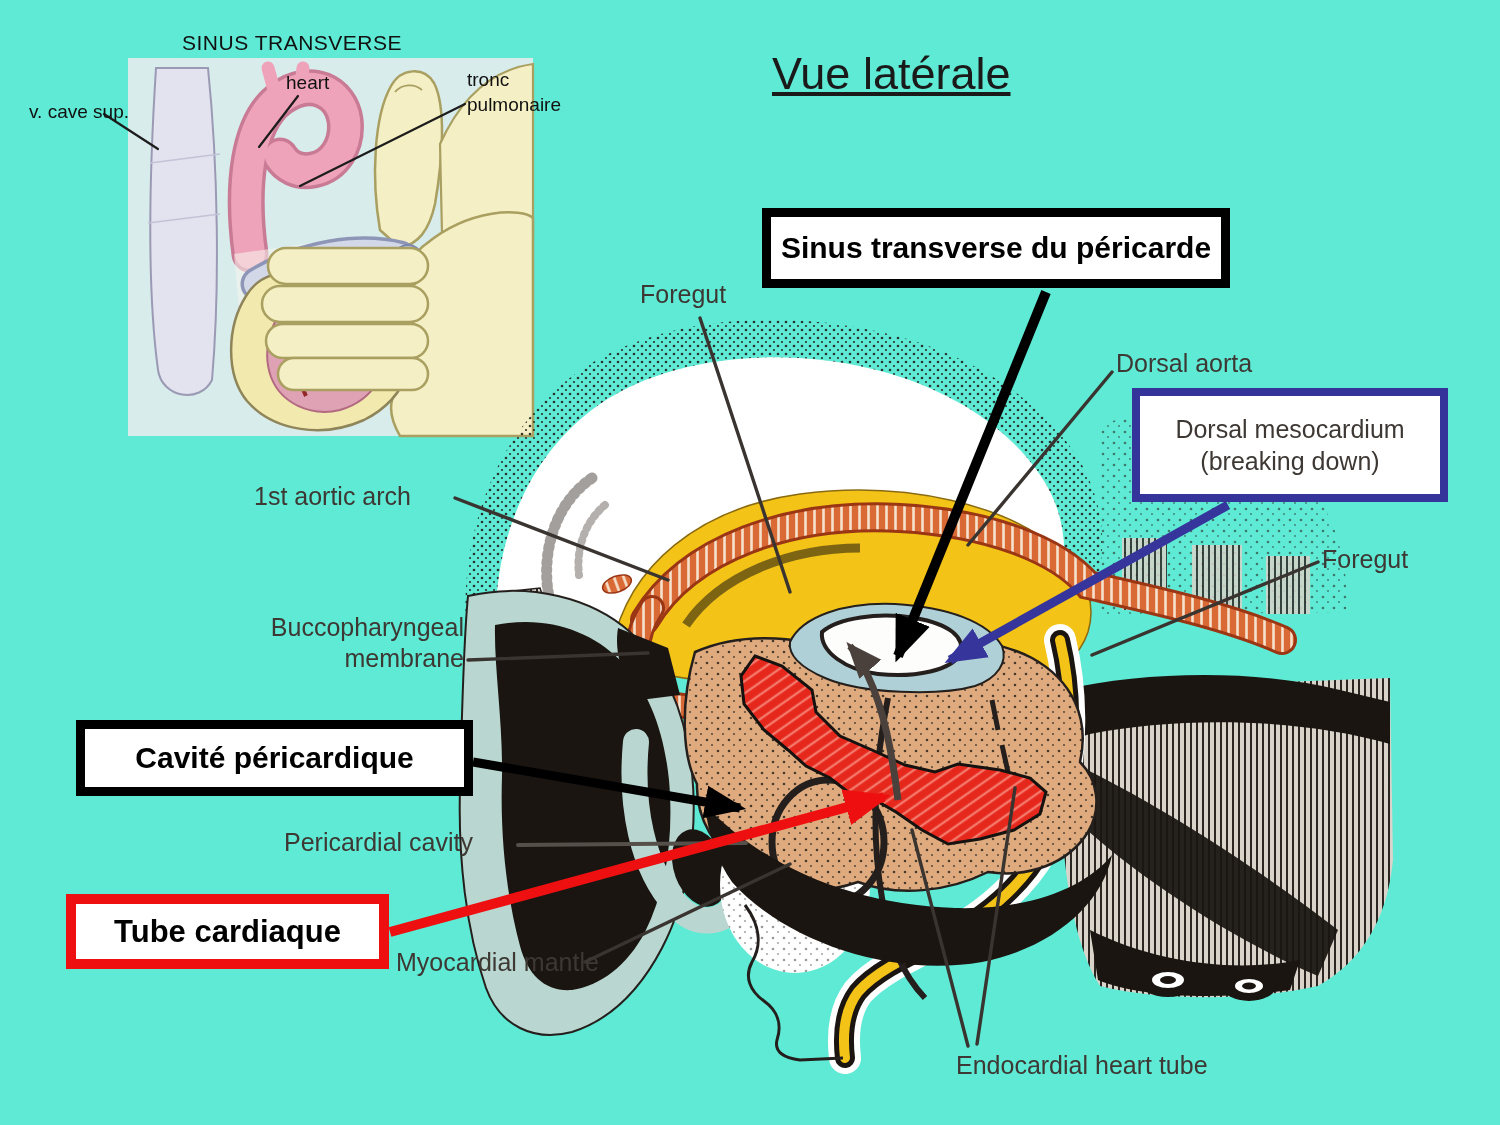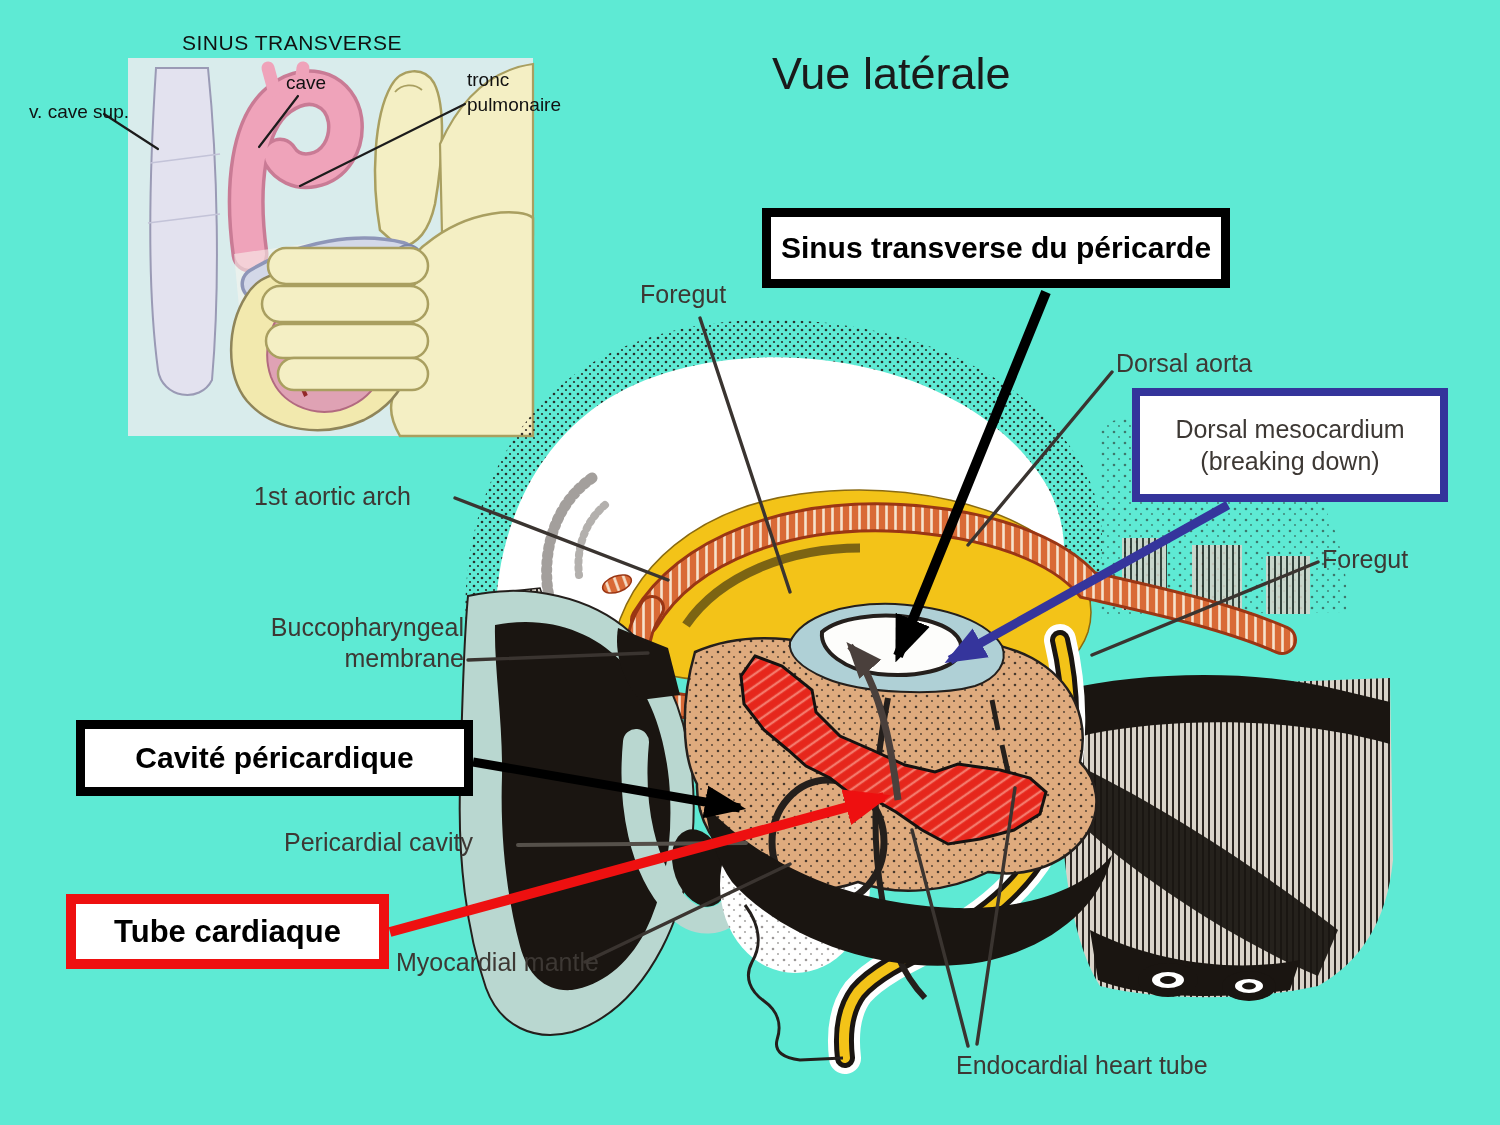--- a/index.html
+++ b/index.html
@@ -9,21 +9,21 @@
   svg{display:block;}
   .lbl{font-size:25px;line-height:1.22;color:#3d3834;text-align:center;}
   .boxed{display:flex;align-items:center;justify-content:center;background:#ffffff;
          font-weight:bold;color:#000;white-space:nowrap;box-sizing:border-box;}
   .black-box{border:9px solid #000;font-size:30px;}
   .red-box{border:10px solid #ee1010;font-size:31px;}
   .blue-box{border:8px solid #34349b;box-sizing:border-box;background:#fff;
             display:flex;align-items:center;justify-content:center;text-align:center;
             font-size:25px;line-height:1.3;color:#3d3834;}
   .inset-lbl{font-size:19px;color:#111;line-height:1.3;}
-  #slide-title{font-size:45px;color:#1a1a1a;}
+  #slide-title{font-size:45px;color:#1a1a1a;text-decoration:underline;}
   #inset-heading{font-size:21px;letter-spacing:.5px;color:#111;}
 </style>
 </head>
 <body>
 
 <div id="stage">
 
   <svg class="abs" style="left:0;top:0" width="1500" height="1125" viewBox="0 0 1500 1125">
     <defs>
       <pattern id="stip" width="8" height="8" patternUnits="userSpaceOnUse">
@@ -208,21 +208,21 @@
     </g>
 
     <path d="M1046,292 L898,656" stroke="#000000" stroke-width="10" marker-end="url(#mB)" fill="none"></path>
     <path d="M1228,505 L950,660" stroke="#35359c" stroke-width="9" marker-end="url(#mU)" fill="none"></path>
     <path d="M473,762 L740,808" stroke="#000000" stroke-width="9" marker-end="url(#mB)" fill="none"></path>
     <path d="M390,932 L884,797" stroke="#ee1010" stroke-width="10" marker-end="url(#mR)" fill="none"></path>
   </svg>
 
   <div class="abs" id="inset-heading" style="left:182px;top:31px">SINUS TRANSVERSE</div>
   <div class="abs inset-lbl" style="left:29px;top:100px">v. cave sup.</div>
-  <div class="abs inset-lbl" style="left:286px;top:71px">cave</div>
+  <div class="abs inset-lbl" style="left:286px;top:71px">heart</div>
   <div class="abs inset-lbl" style="left:467px;top:68px;width:130px">tronc pulmonaire</div>
 
   <div class="abs" id="slide-title" style="left:772px;top:48px">Vue latérale</div>
 
   <div class="abs boxed black-box" style="left:762px;top:208px;width:468px;height:80px">Sinus transverse du péricarde</div>
 
   <div class="abs blue-box" style="left:1132px;top:388px;width:316px;height:114px;padding:0 14px">Dorsal mesocardium (breaking down)</div>
 
   <div class="abs boxed red-box" style="left:66px;top:894px;width:323px;height:75px">Tube cardiaque</div>
 

